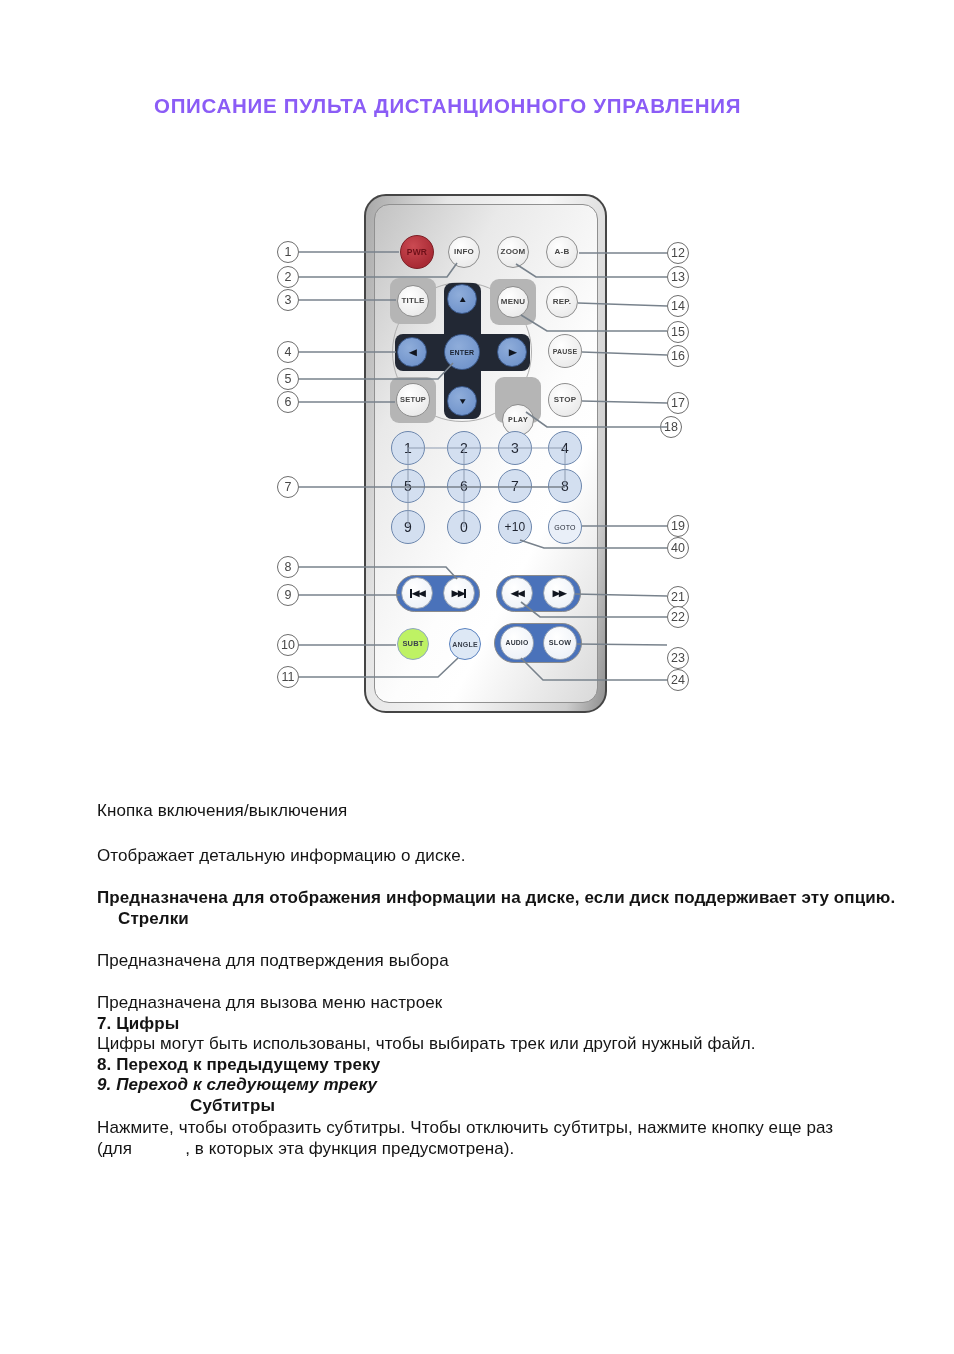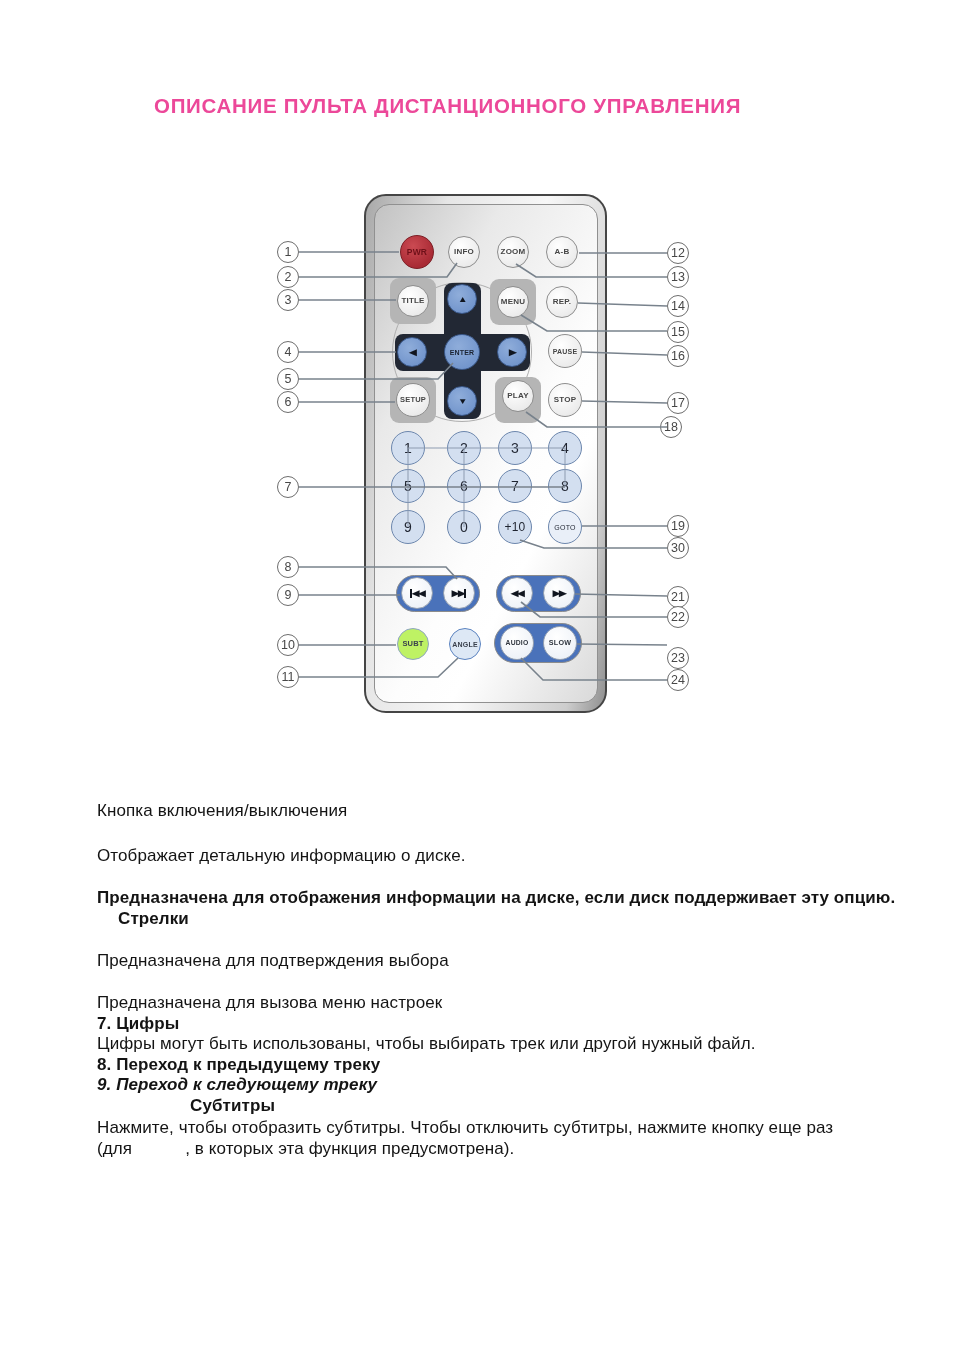--- a/index.html
+++ b/index.html
@@ -2,21 +2,21 @@
 <html><head>
 <meta charset="utf-8">
 <style>
   html,body{margin:0;padding:0;}
   body{
     width:954px;height:1354px;position:relative;background:#ffffff;
     font-family:"Liberation Sans", sans-serif;color:#111;overflow:hidden;
   }
   .doc-title{
     position:absolute;left:154px;top:94px;
-    font-size:20.5px;font-weight:bold;letter-spacing:0.7px;color:#ec4899;
+    font-size:20.5px;font-weight:bold;letter-spacing:0.7px;color:#8b5cf6;
     white-space:pre;
   }
   
   .diagram{position:absolute;left:0;top:0;width:954px;height:780px;}
   .shell{
     position:absolute;left:364px;top:194px;width:243px;height:519px;
     border:2.5px solid #454545;border-radius:22px;
     background:linear-gradient(100deg,#a8a8a8 0%,#e6e6e6 25%,#f7f7f7 55%,#cdcdcd 88%,#8f8f8f 100%);
     box-sizing:border-box;z-index:1;
   }
@@ -88,21 +88,21 @@
       <div class="capsule" style="left: 494px; top: 623px; width: 88px; height: 40px;"></div>
       <div class="btn red" style="left: 400px; top: 235px; width: 34px; height: 34px;">PWR</div>
       <div class="btn plain" style="left: 448px; top: 236px; width: 32px; height: 32px;">INFO</div>
       <div class="btn plain" style="left: 497px; top: 236px; width: 32px; height: 32px;">ZOOM</div>
       <div class="btn plain" style="left: 546px; top: 236px; width: 32px; height: 32px;">A-B</div>
       <div class="btn plain" style="left: 397px; top: 285px; width: 32px; height: 32px;">TITLE</div>
       <div class="btn plain" style="left: 497px; top: 286px; width: 32px; height: 32px;">MENU</div>
       <div class="btn plain" style="left: 546px; top: 286px; width: 32px; height: 32px;">REP.</div>
       <div class="btn plain" style="left: 548px; top: 334px; width: 34px; height: 34px; font-size: 7px;">PAUSE</div>
       <div class="btn plain" style="left: 396px; top: 383px; width: 34px; height: 34px; font-size: 7.5px;">SETUP</div>
-      <div class="btn plain" style="left: 502px; top: 380px; width: 32px; height: 32px;">PLAY</div>
+      <div class="btn plain" style="left: 502px; top: 404px; width: 32px; height: 32px; font-family: Liberation Mono, monospace;">PLAY</div>
       <div class="btn plain" style="left: 548px; top: 383px; width: 34px; height: 34px;">STOP</div>
       <div class="btn blue" style="left: 447px; top: 284px; width: 30px; height: 30px;">
         <span class="glyph">
           <span class="tri">▲</span>
         </span>
       </div>
       <div class="btn blue" style="left: 447px; top: 386px; width: 30px; height: 30px;">
         <span class="glyph">
           <span class="tri">▼</span>
         </span>
@@ -168,21 +168,21 @@
       <div class="callout" style="left: 277px; top: 634px;">10</div>
       <div class="callout" style="left: 277px; top: 666px;">11</div>
       <div class="callout" style="left: 667px; top: 242px;">12</div>
       <div class="callout" style="left: 667px; top: 266px;">13</div>
       <div class="callout" style="left: 667px; top: 295px;">14</div>
       <div class="callout" style="left: 667px; top: 321px;">15</div>
       <div class="callout" style="left: 667px; top: 345px;">16</div>
       <div class="callout" style="left: 667px; top: 392px;">17</div>
       <div class="callout" style="left: 660px; top: 416px;">18</div>
       <div class="callout" style="left: 667px; top: 515px;">19</div>
-      <div class="callout" style="left: 667px; top: 537px;">30</div>
+      <div class="callout" style="left: 667px; top: 537px;">40</div>
       <div class="callout" style="left: 667px; top: 586px;">21</div>
       <div class="callout" style="left: 667px; top: 606px;">22</div>
       <div class="callout" style="left: 667px; top: 634px; margin-top: 13px;">23</div>
       <div class="callout" style="left: 667px; top: 669px;">24</div>
     </div>
   <svg class="lines" width="954" height="780">
       <polyline points="408,448 565,448" fill="none" stroke="#8d9bb0" stroke-width="1"></polyline>
       <polyline points="408,448 408,527" fill="none" stroke="#8d9bb0" stroke-width="1"></polyline>
       <polyline points="464,448 464,527" fill="none" stroke="#8d9bb0" stroke-width="1"></polyline>
       <polyline points="565,448 565,487" fill="none" stroke="#8d9bb0" stroke-width="1"></polyline>

